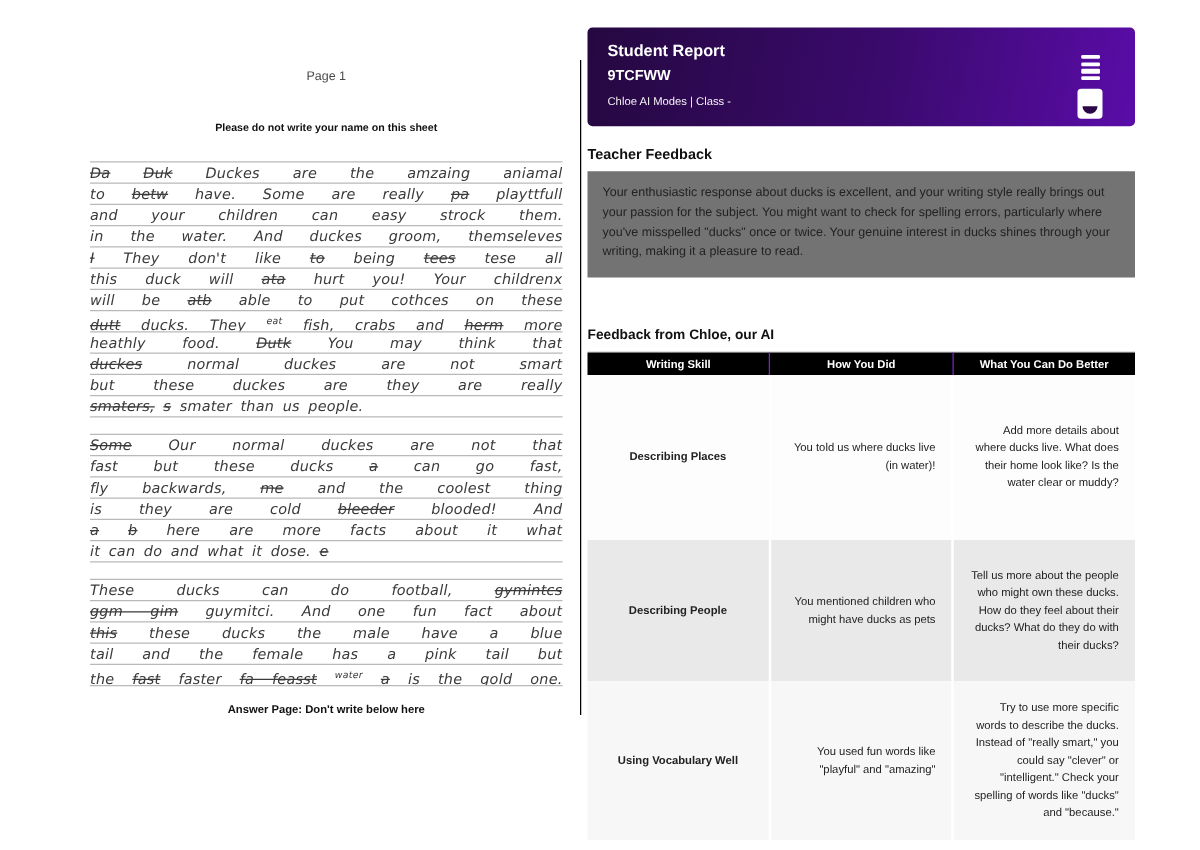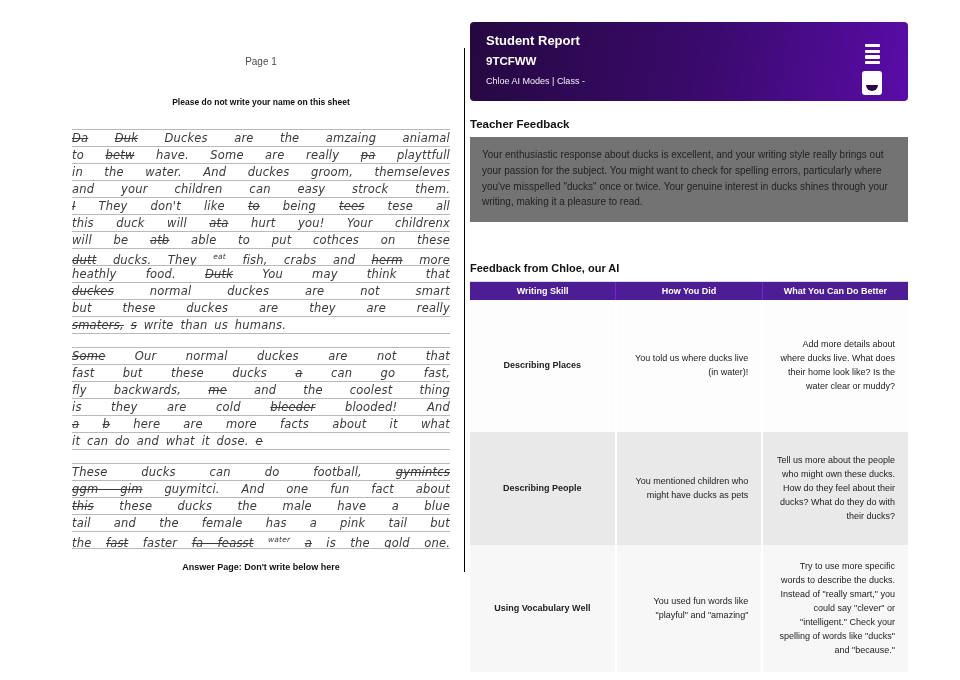--- a/index.html
+++ b/index.html
@@ -54,21 +54,21 @@
 
   .tf-heading { margin-top:17px; font-size:11.5px; font-weight:bold; color:#111; }
   .tf-box {
     margin-top:7px; background:#737373; padding:10px 12px 12px 12px;
     font-size:10px; line-height:1.58; color:#222;
   }
 
   .ai-heading { margin-top:40px; font-size:11px; font-weight:bold; color:#111; }
 
   .ai-table { margin-top:7px; border-top:1px solid #d8d8d8; }
-  .ai-thead { display:flex; background:#4c1d95; }
+  .ai-thead { display:flex; background:#000000; }
   .ai-th {
     flex:1; color:#ffffff; font-size:9px; font-weight:bold; text-align:center;
     padding:4px 4px; border-right:1px solid #7d22d2;
   }
   .ai-th:last-child { border-right:none; }
   .ai-row { display:flex; }
   .ai-row.r1 { height:132px; background:#fdfdfd; }
   .ai-row.r2 { height:113px; background:#e9e9e9; }
   .ai-row.r3 { height:127px; background:#f7f7f7; }
   .ai-cell {
@@ -82,30 +82,30 @@
 </head>
 <body>
 
 <div class="scan-page">
   <div class="page-label">Page 1</div>
   <div class="scan-instruction-top">Please do not write your name on this sheet</div>
   <div class="handwriting">
       <div class="hw-para">
         <div class="hw-line"><span class="struck">Da</span> <span class="struck">Duk</span> <span>Duckes are the amzaing aniamal</span></div>
         <div class="hw-line"><span>to</span> <span class="struck">betw</span> <span>have. Some are really</span> <span class="struck">pa</span> <span>playttfull</span></div>
+        <div class="hw-line"><span>and your children can easy strock them.</span></div>
         <div class="hw-line"><span>in the water. And duckes groom, themseleves</span></div>
-        <div class="hw-line"><span>and your children can easy strock them.</span></div>
         <div class="hw-line"><span class="struck">I</span> <span>They don't like</span> <span class="struck">to</span> <span>being</span> <span class="struck">tees</span> <span>tese all</span></div>
         <div class="hw-line"><span>this duck will</span> <span class="struck">ata</span> <span>hurt you! Your childrenx</span></div>
         <div class="hw-line"><span>will be</span> <span class="struck">atb</span> <span>able to put cothces on these</span></div>
         <div class="hw-line"><span class="struck">dutt</span> <span>ducks. They</span> <span class="ins">eat</span> <span>fish, crabs and</span> <span class="struck">herm</span> <span>more</span></div>
         <div class="hw-line"><span>heathly food.</span> <span class="struck">Dutk</span> <span>You may think that</span></div>
         <div class="hw-line"><span class="struck">duckes</span> <span>normal duckes are not smart</span></div>
         <div class="hw-line"><span>but these duckes are they are really</span></div>
-        <div class="hw-line short"><span class="struck">smaters,</span> <span class="struck">s</span> <span>write than us humans.</span></div>
+        <div class="hw-line short"><span class="struck">smaters,</span> <span class="struck">s</span> <span>smater than us people.</span></div>
       </div>
       <div class="hw-para">
         <div class="hw-line"><span class="struck">Some</span> <span>Our normal duckes are not that</span></div>
         <div class="hw-line"><span>fast but these ducks</span> <span class="struck">a</span> <span>can go fast,</span></div>
         <div class="hw-line"><span>fly backwards,</span> <span class="struck">me</span> <span>and the coolest thing</span></div>
         <div class="hw-line"><span>is they are cold</span> <span class="struck">bleeder</span> <span>blooded! And</span></div>
         <div class="hw-line"><span class="struck">a</span> <span class="struck">b</span> <span>here are more facts about it what</span></div>
         <div class="hw-line short"><span>it can do and what it dose.</span> <span class="struck">e</span></div>
       </div>
       <div class="hw-para">

